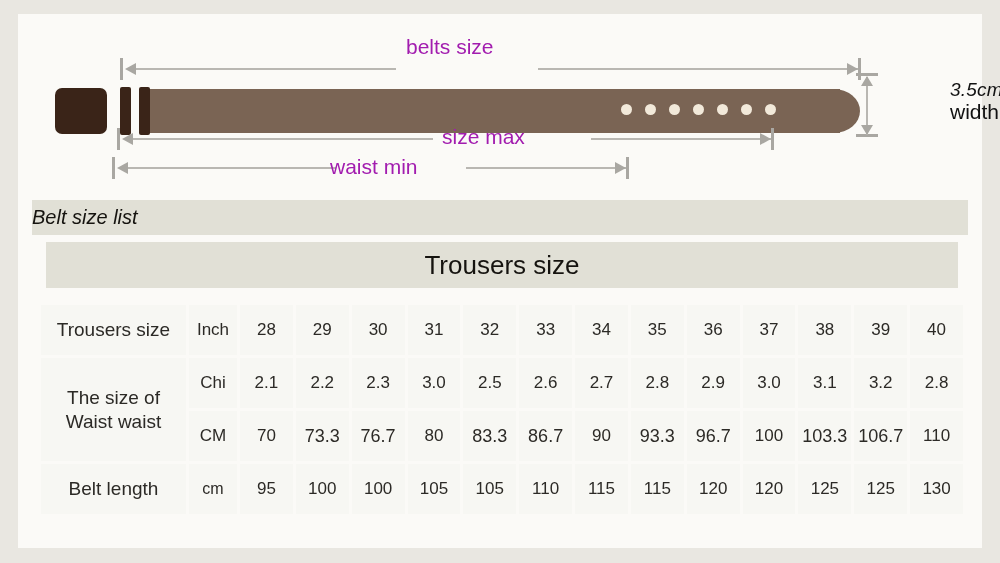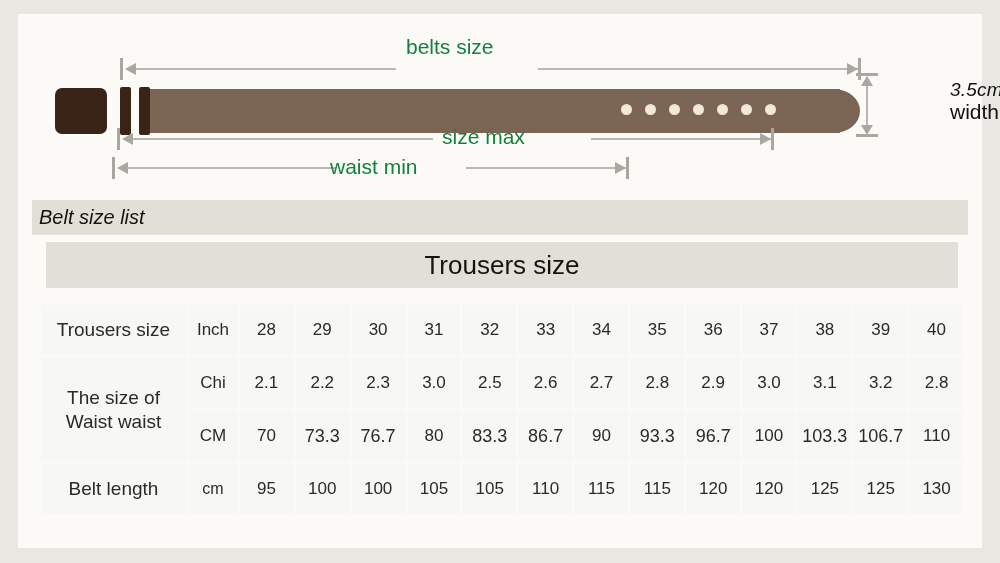--- a/index.html
+++ b/index.html
@@ -105,21 +105,21 @@
     width: 0;
     height: 0;
     border-top: 6px solid transparent;
     border-bottom: 6px solid transparent;
   }
   .arrowhead.left  { border-right: 11px solid #a9a7a2; }
   .arrowhead.right { border-left: 11px solid #a9a7a2; }
 
   .dimlabel {
     position: absolute;
-    color: #15803d;
+    color: #a21caf;
     font-size: 21px;
     white-space: nowrap;
     line-height: 1;
   }
 
   
   .vtick {
     position: absolute;
     height: 3px;
     width: 22px;
@@ -165,21 +165,21 @@
     background: #e1e0d6;
     box-sizing: border-box;
   }
   .band-belt {
     left: 14px;
     top: 186px;
     width: 936px;
     height: 35px;
     display: flex;
     align-items: center;
-    padding-left: 7px;
+    padding-left: 0;
   }
   .band-belt span {
     font-style: italic;
     font-size: 20px;
     color: #15130f;
   }
   .band-trousers {
     left: 28px;
     top: 228px;
     width: 912px;

